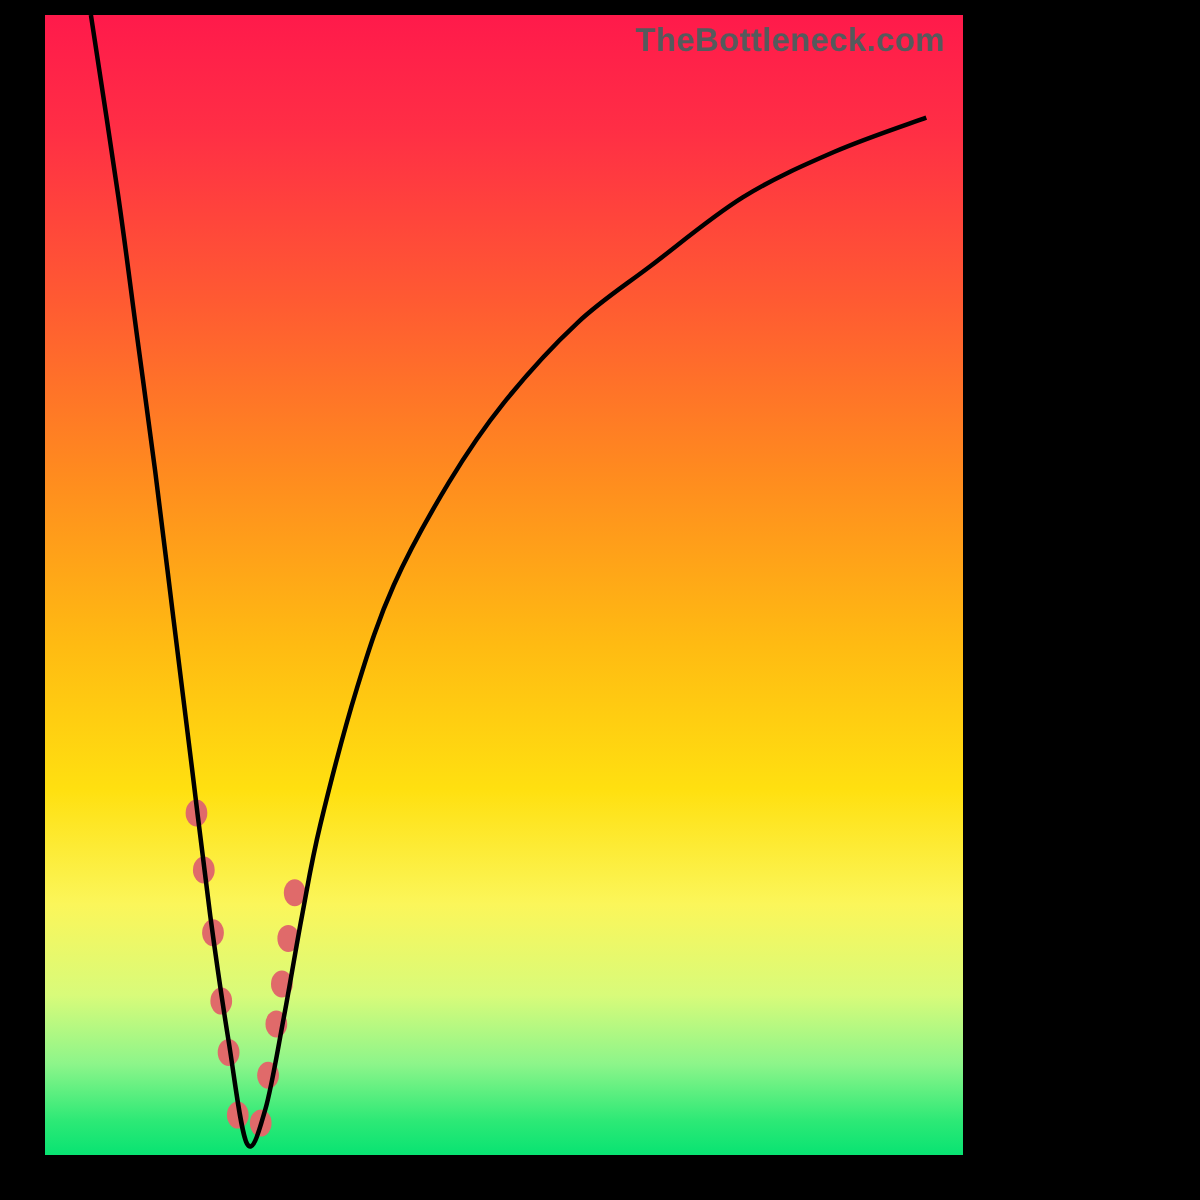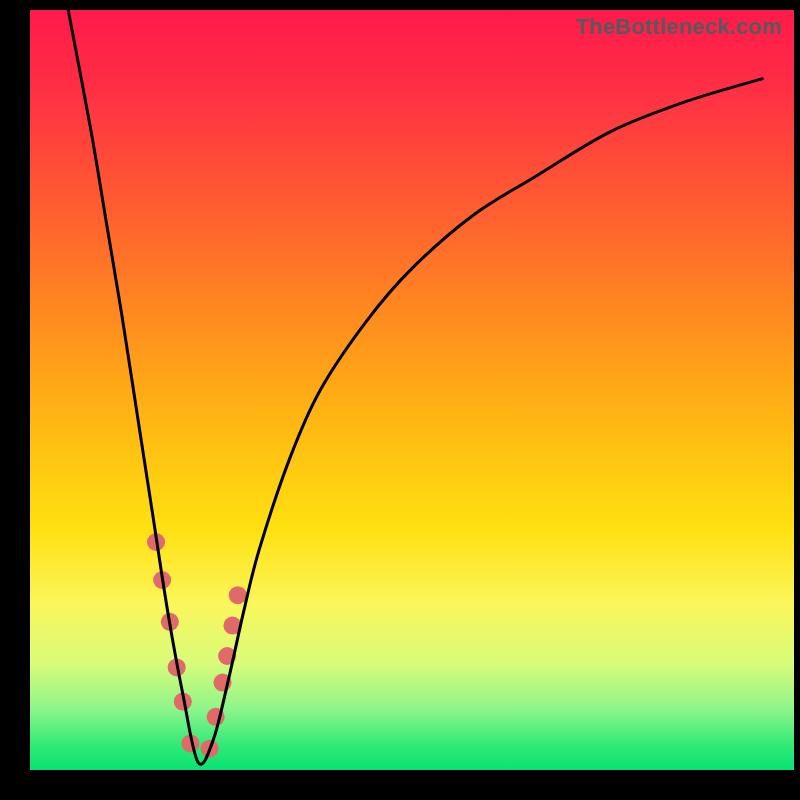--- a/index.html
+++ b/index.html
@@ -14,21 +14,21 @@
   .frame {
     position: absolute;
     left: 0; top: 0;
     width: 800px; height: 800px;
     background: #000;
   }
   .plot-area {
     position: absolute;
     left: 30px;
     top: 10px;
-    width: 764px;
+    width: 612px;
     height: 760px;
     overflow: hidden;
   }
   .gradient-bg {
     position: absolute;
     left: 0; top: 0;
     width: 100%; height: 100%;
   }
   .watermark {
     position: absolute;

